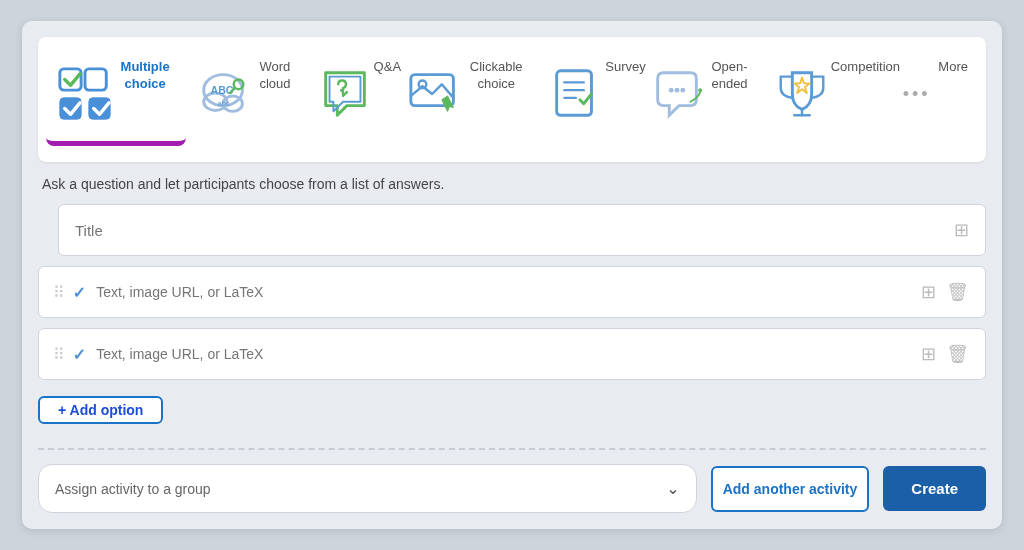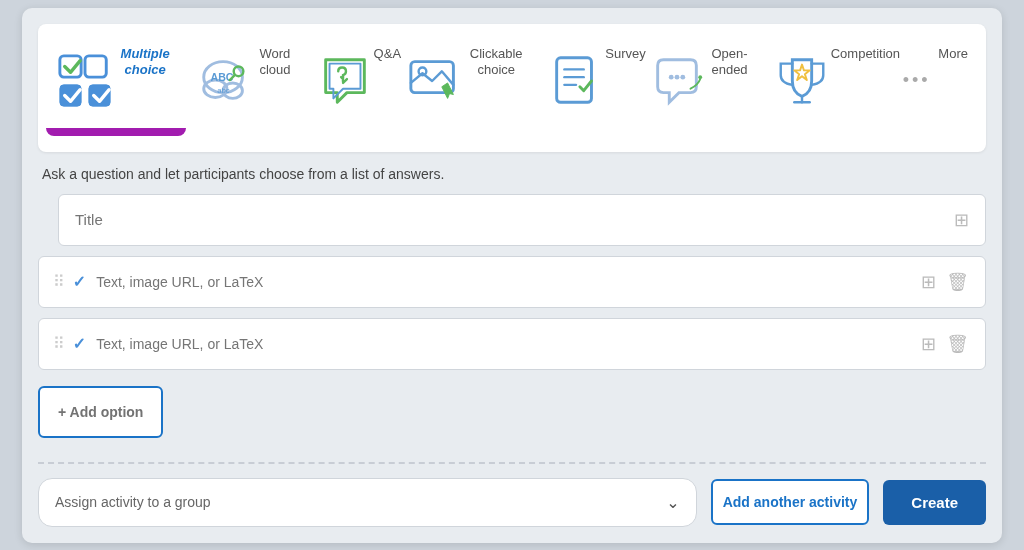--- a/index.html
+++ b/index.html
@@ -34,22 +34,21 @@
     .activity-type-item {
       display: flex;
       flex-direction: row;
       align-items: flex-start;
       cursor: pointer;
       padding: 6px 10px;
       border-radius: 8px;
       min-width: 90px;
     }
     .activity-type-item.active {
-      border-bottom: 8px solid #a21caf;
-      font-style: italic;
+      border-bottom: 5px solid #a21caf;
     }
     .activity-type-item .icon-area {
       width: 70px;
       height: 70px;
       display: flex;
       align-items: center;
       justify-content: center;
       margin-bottom: 6px;
     }
     .activity-type-item .label {
@@ -141,24 +140,24 @@
       font-size: 18px;
       padding: 2px;
     }
 
     
     .add-option-btn {
       display: inline-flex;
       align-items: center;
       gap: 6px;
       border: 2px solid #1a73c7;
-      color: #737373;
-      background: #fff;
-      border-radius: 6px;
-      padding: 16px 18px;
+      color: #1d4ed8;
+      background: #fff;
+      border-radius: 6px;
+      padding: 4px 18px;
       font-size: 14px;
       font-weight: 600;
       cursor: pointer;
       margin: 6px 0 16px 0;
     }
 
     
     .dashed-divider {
       border: none;
       border-top: 2px dashed #c8cdd5;

